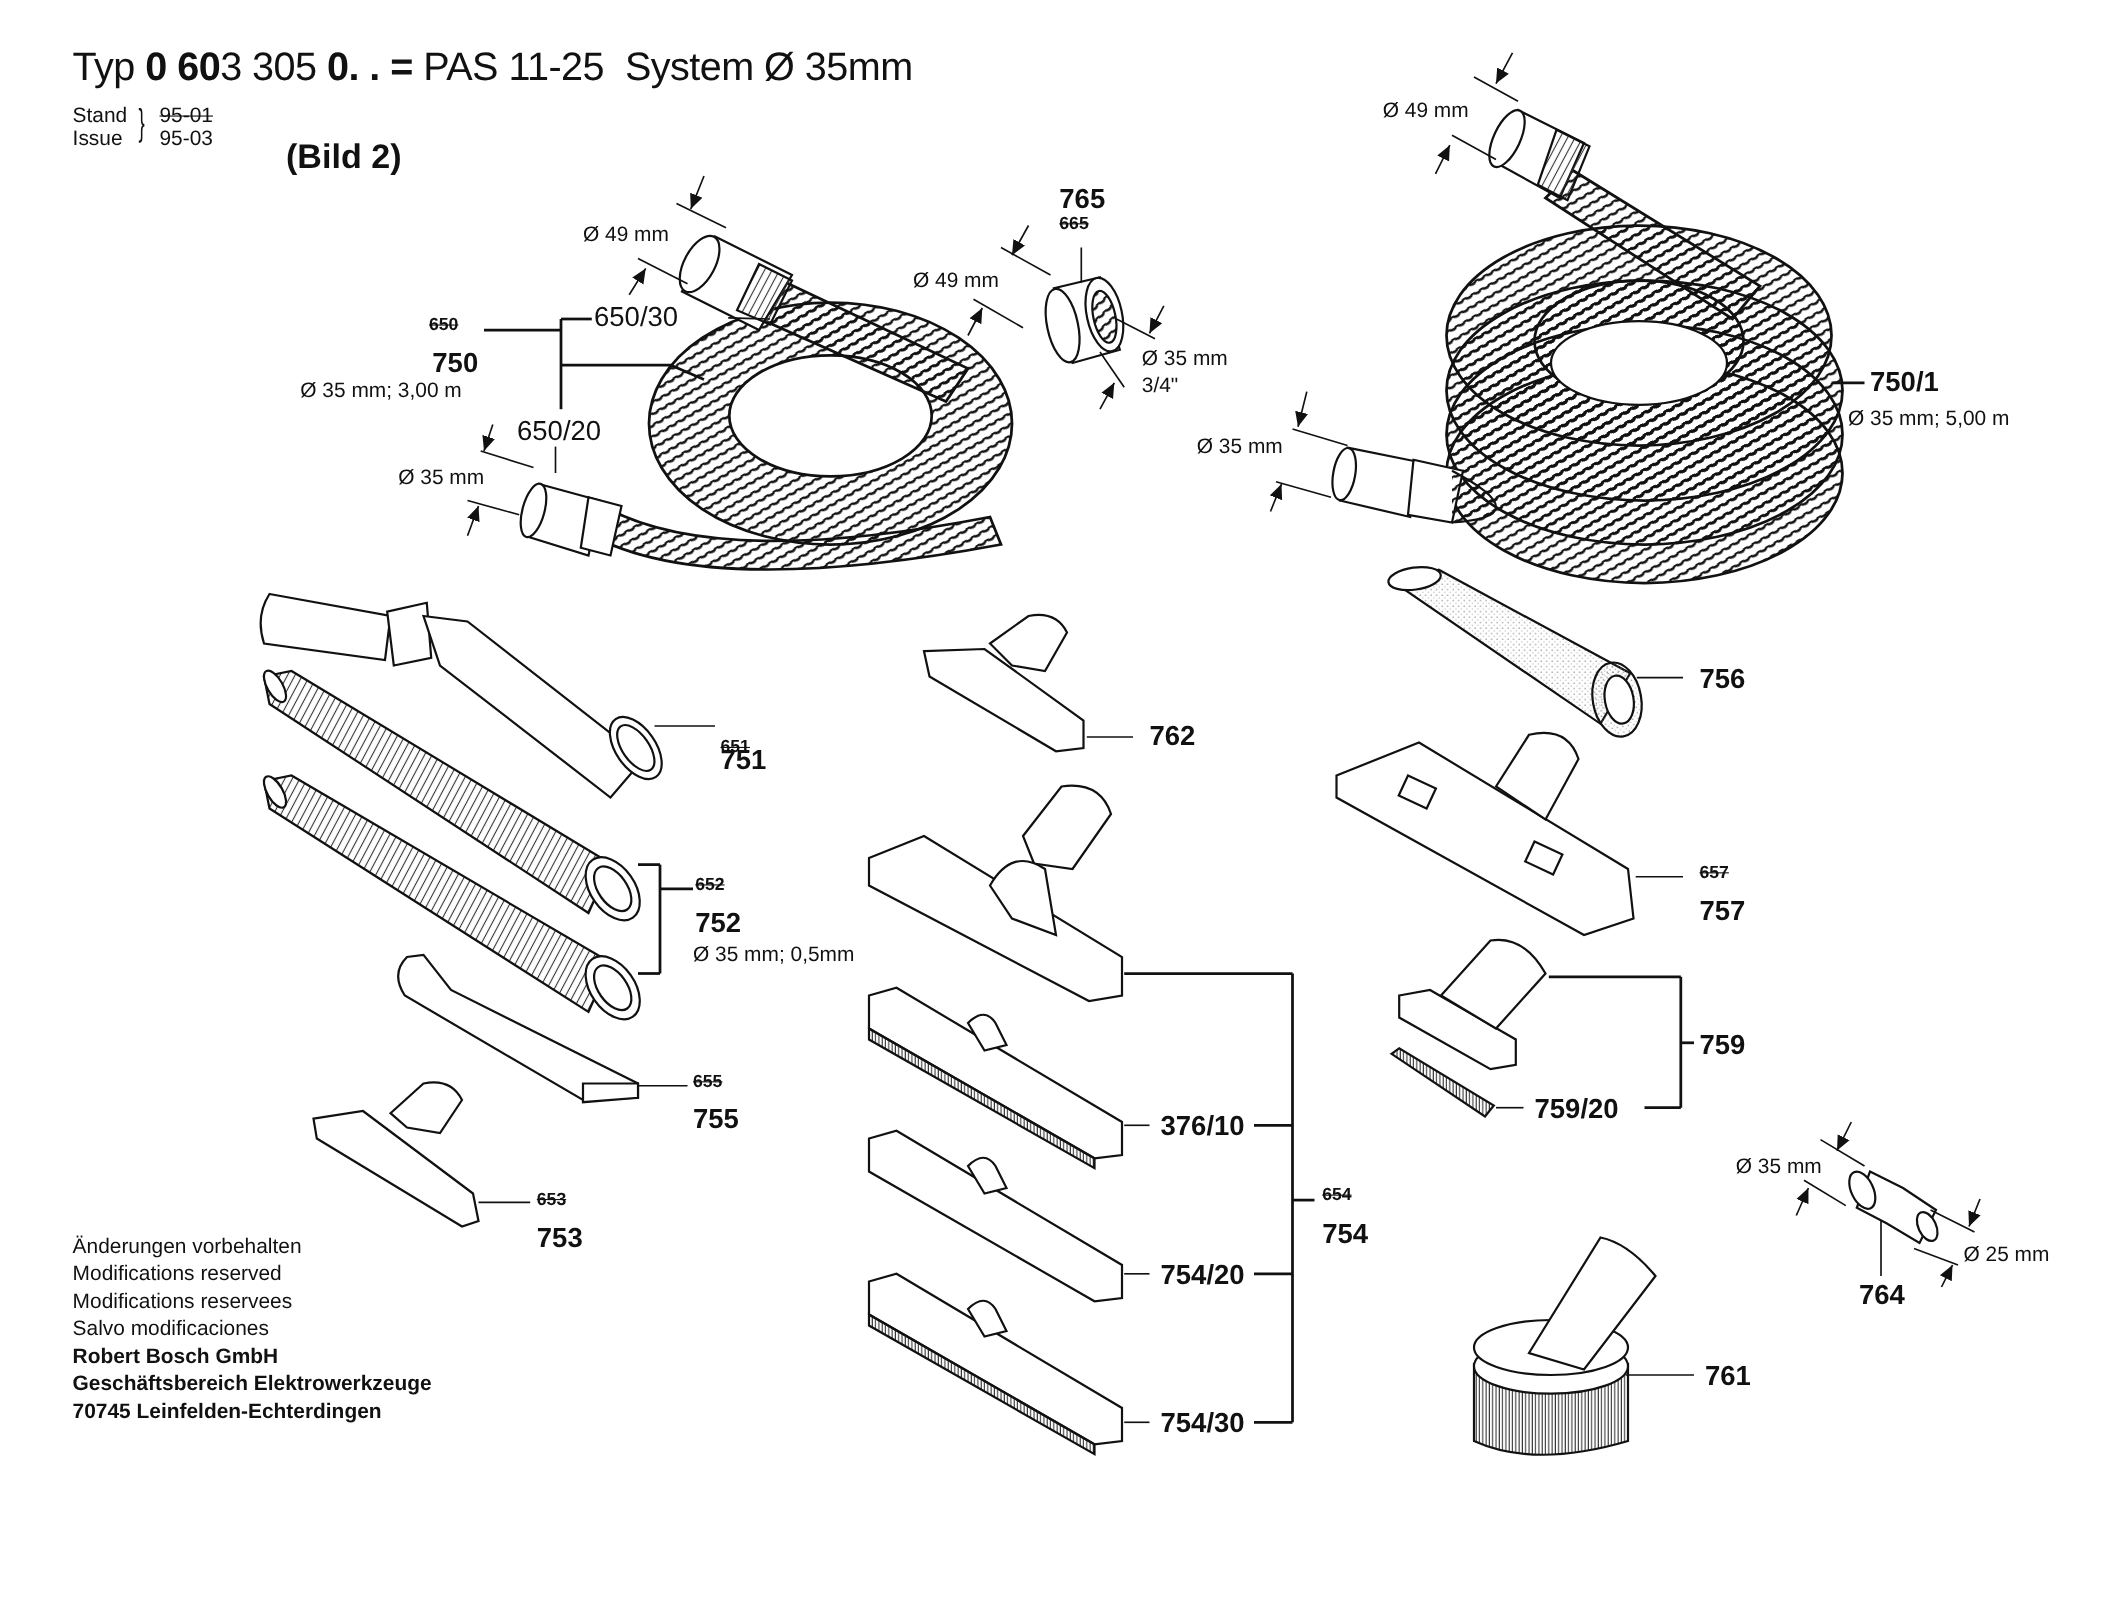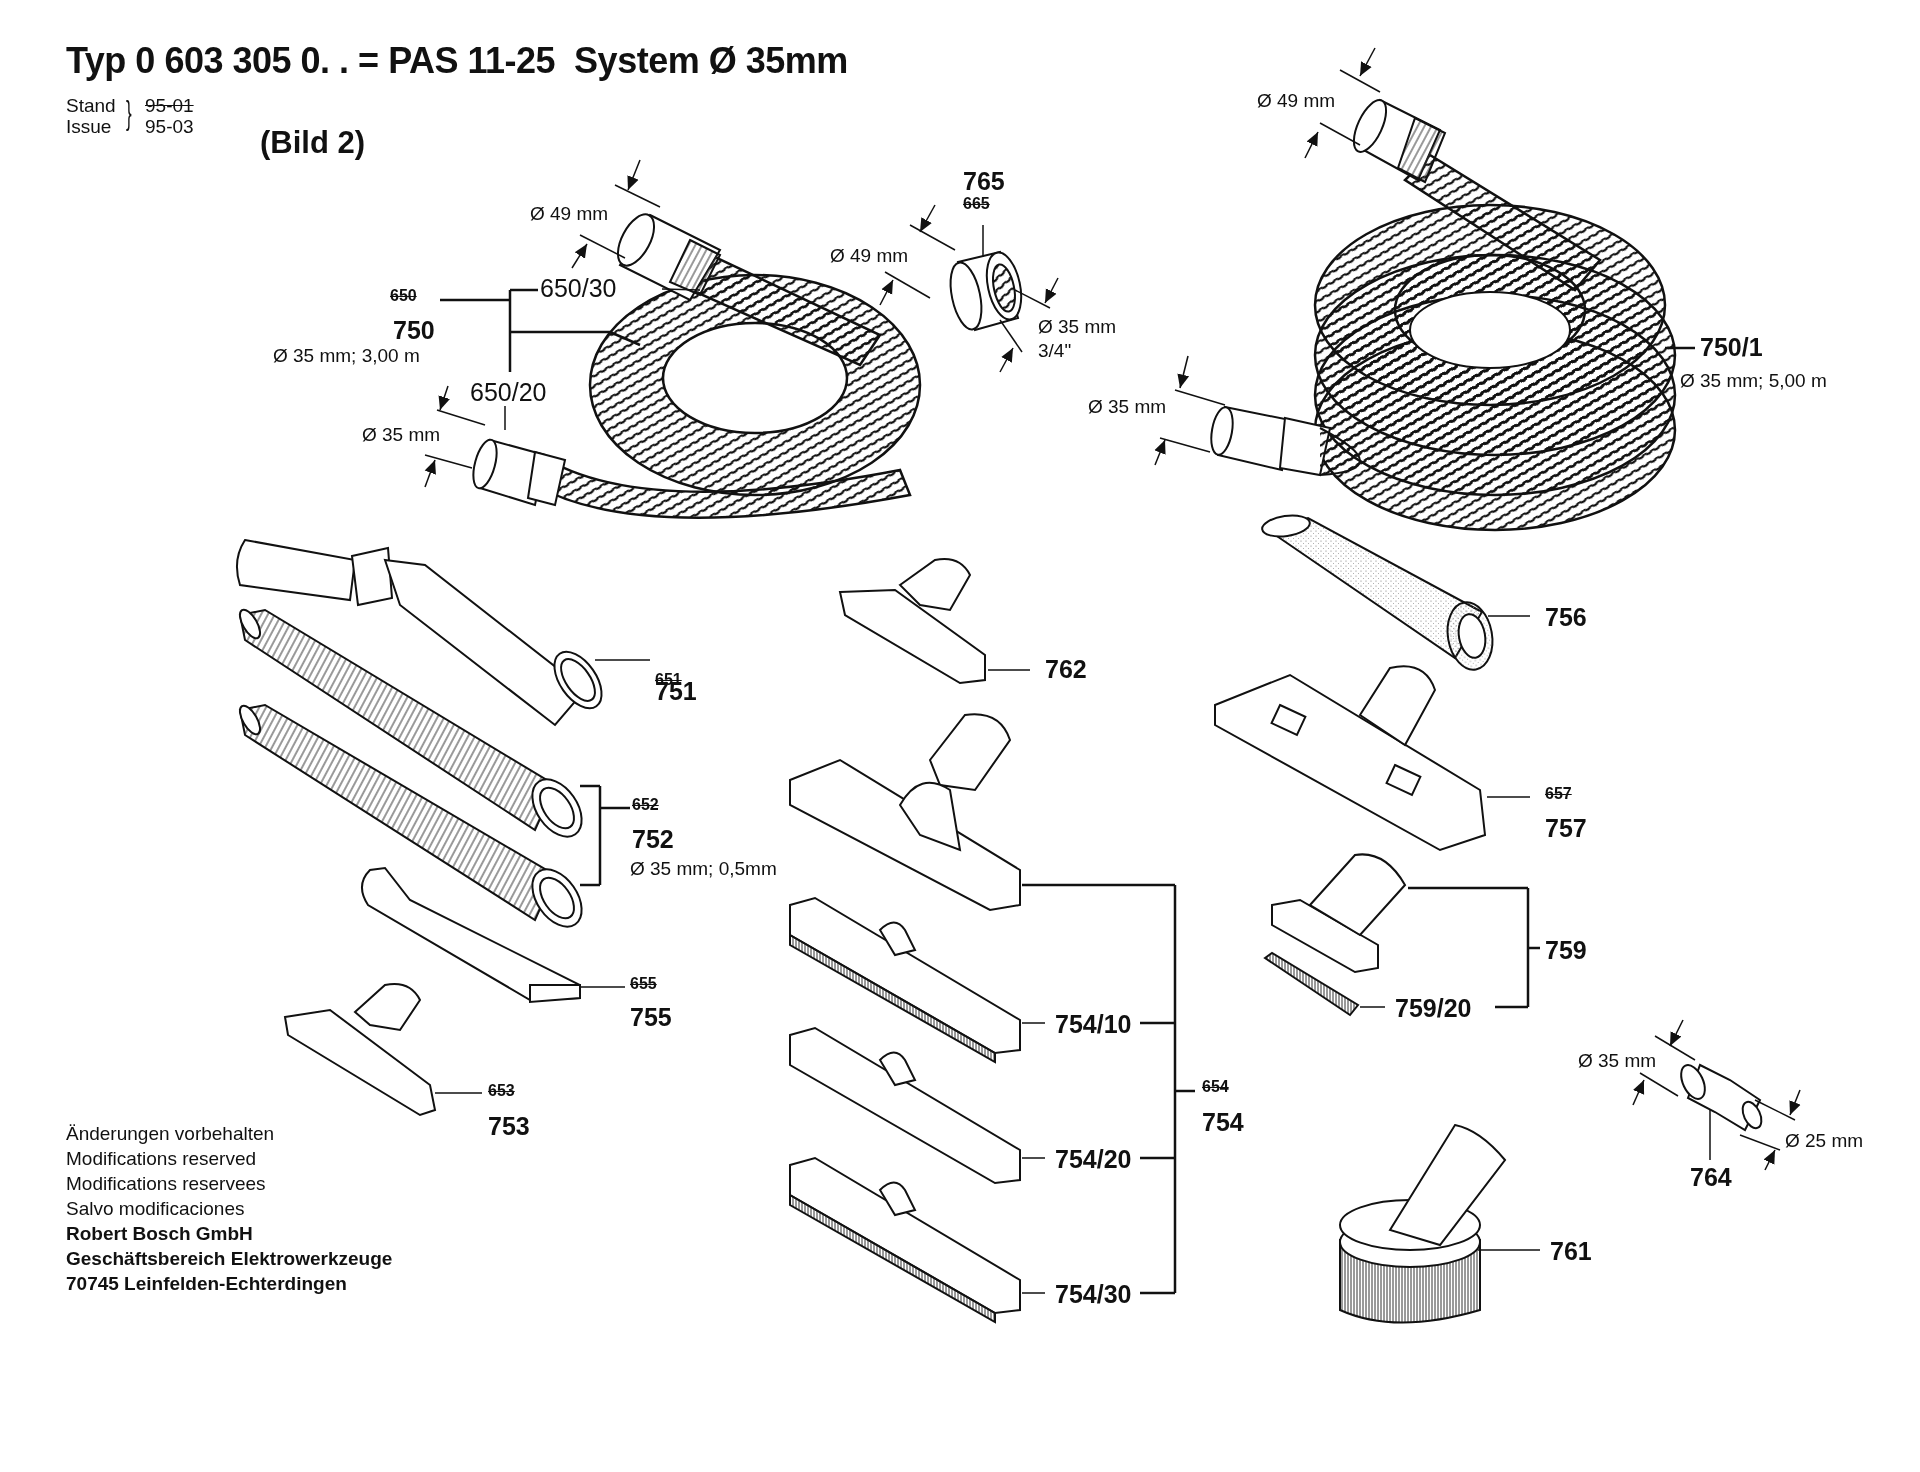--- a/index.html
+++ b/index.html
@@ -1,20 +1,20 @@
 <!DOCTYPE html>
 <html><head>
 <meta charset="utf-8">
 <style>
   html, body { margin:0; padding:0; background:#ffffff; }
   body { width:1920px; height:1472px; position:relative; overflow:hidden;
          font-family:"Liberation Sans", sans-serif; color:#111; }
   .abs { position:absolute; white-space:nowrap; }
   .title { left:66px; top:40px; font-size:36px; letter-spacing:-0.5px; }
-  .title b { font-weight:700; }
+  .title b { font-weight:400; }
   .title .thin { font-weight:700; }
   .stand { left:66px; top:95px; font-size:19px; line-height:21px; }
   .brace { left:126px; top:93px; font-size:34px; line-height:38px; transform:scaleX(0.5); transform-origin:left top; font-weight:300; }
   .dates { left:145px; top:95px; font-size:19px; line-height:21px; }
   .strike { text-decoration:line-through; }
   .bild { left:260px; top:125px; font-size:31px; font-weight:700; }
   .pn { font-size:25px; font-weight:700; }
   .pnr { font-size:25px; font-weight:400;text-align:right; }
   .old { font-size:16px; font-weight:700; text-decoration:line-through; }
   .dim { font-size:19px; }
@@ -308,21 +308,21 @@
 <div class="abs dim" style="left:630px;top:858px">Ø 35 mm; 0,5mm</div>
 
 <div class="abs old" style="left:630px;top:975px">655</div>
 <div class="abs pn" style="left:630px;top:1003px">755</div>
 
 <div class="abs old" style="left:488px;top:1082px">653</div>
 <div class="abs pn" style="left:488px;top:1112px">753</div>
 
 <div class="abs pn" style="left:1045px;top:655px">762</div>
 
-<div class="abs pn" style="left:1055px;top:1010px">754/10</div>
+<div class="abs pn" style="left:1055px;top:1010px">376/10</div>
 <div class="abs pn" style="left:1055px;top:1145px">754/20</div>
 <div class="abs pn" style="left:1055px;top:1280px">754/30</div>
 <div class="abs old" style="left:1202px;top:1078px">654</div>
 <div class="abs pn" style="left:1202px;top:1108px">754</div>
 
 <div class="abs pn" style="left:1545px;top:603px">756</div>
 
 <div class="abs old" style="left:1545px;top:785px">657</div>
 <div class="abs pn" style="left:1545px;top:814px">757</div>
 

